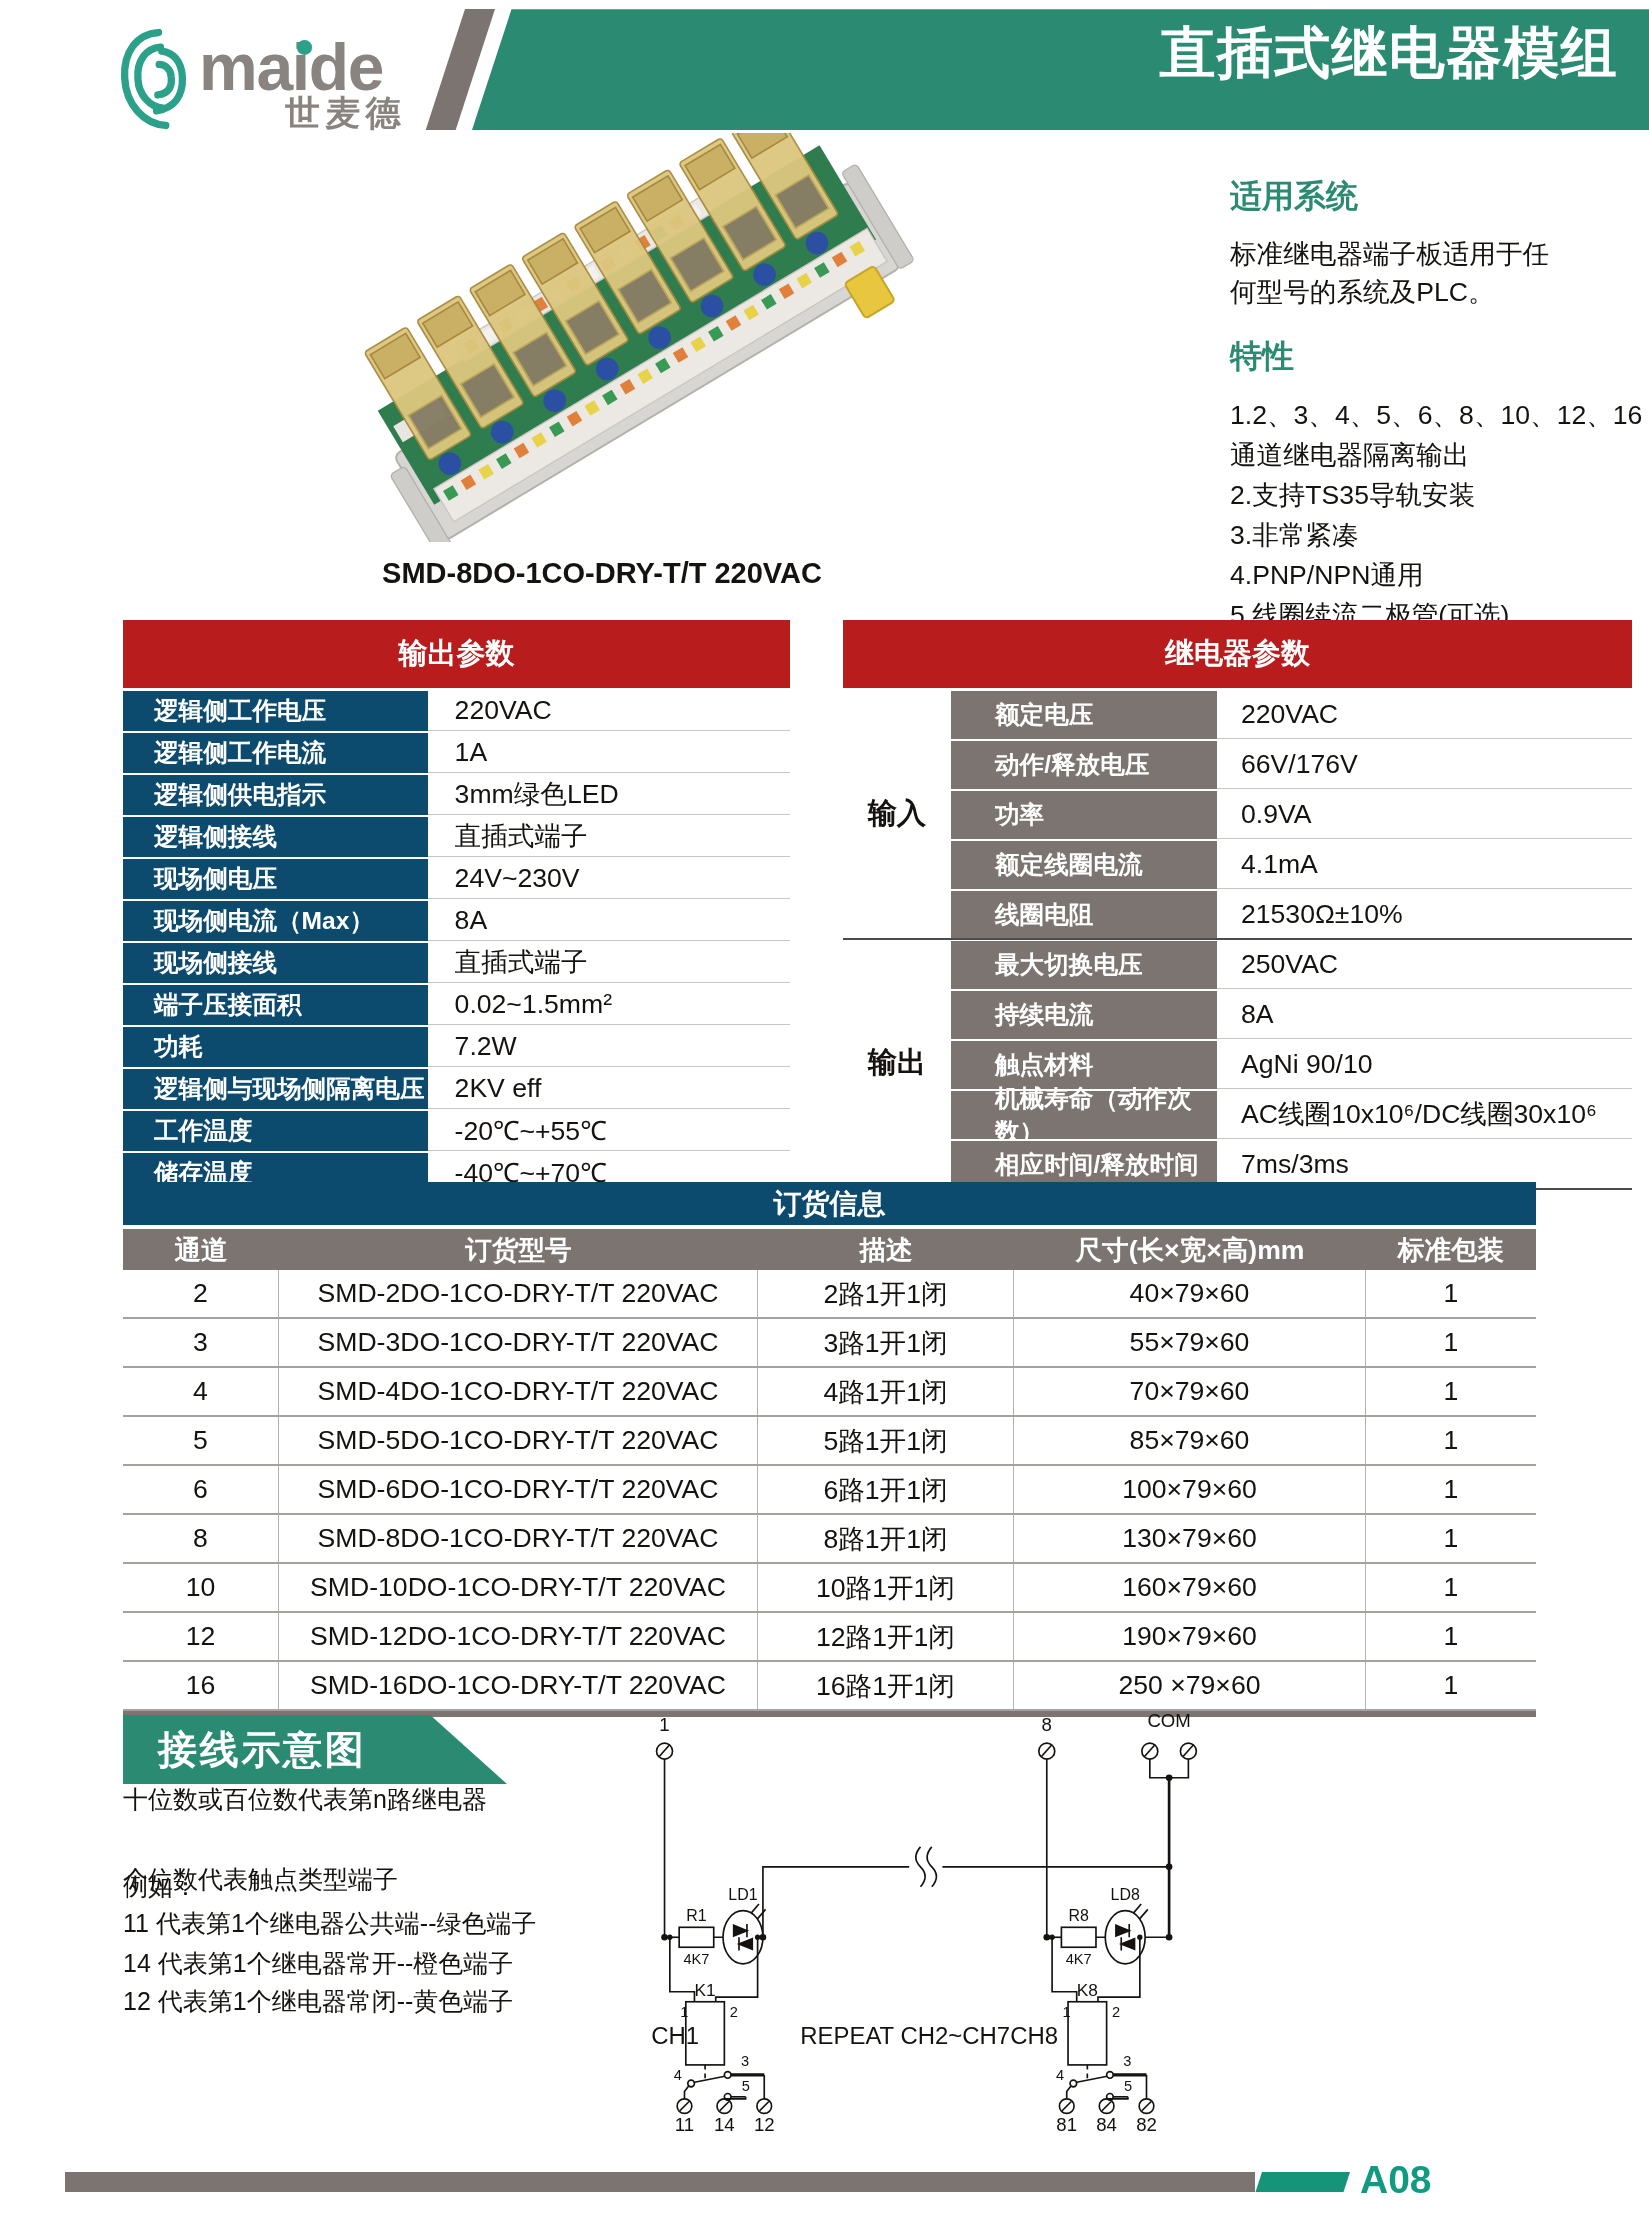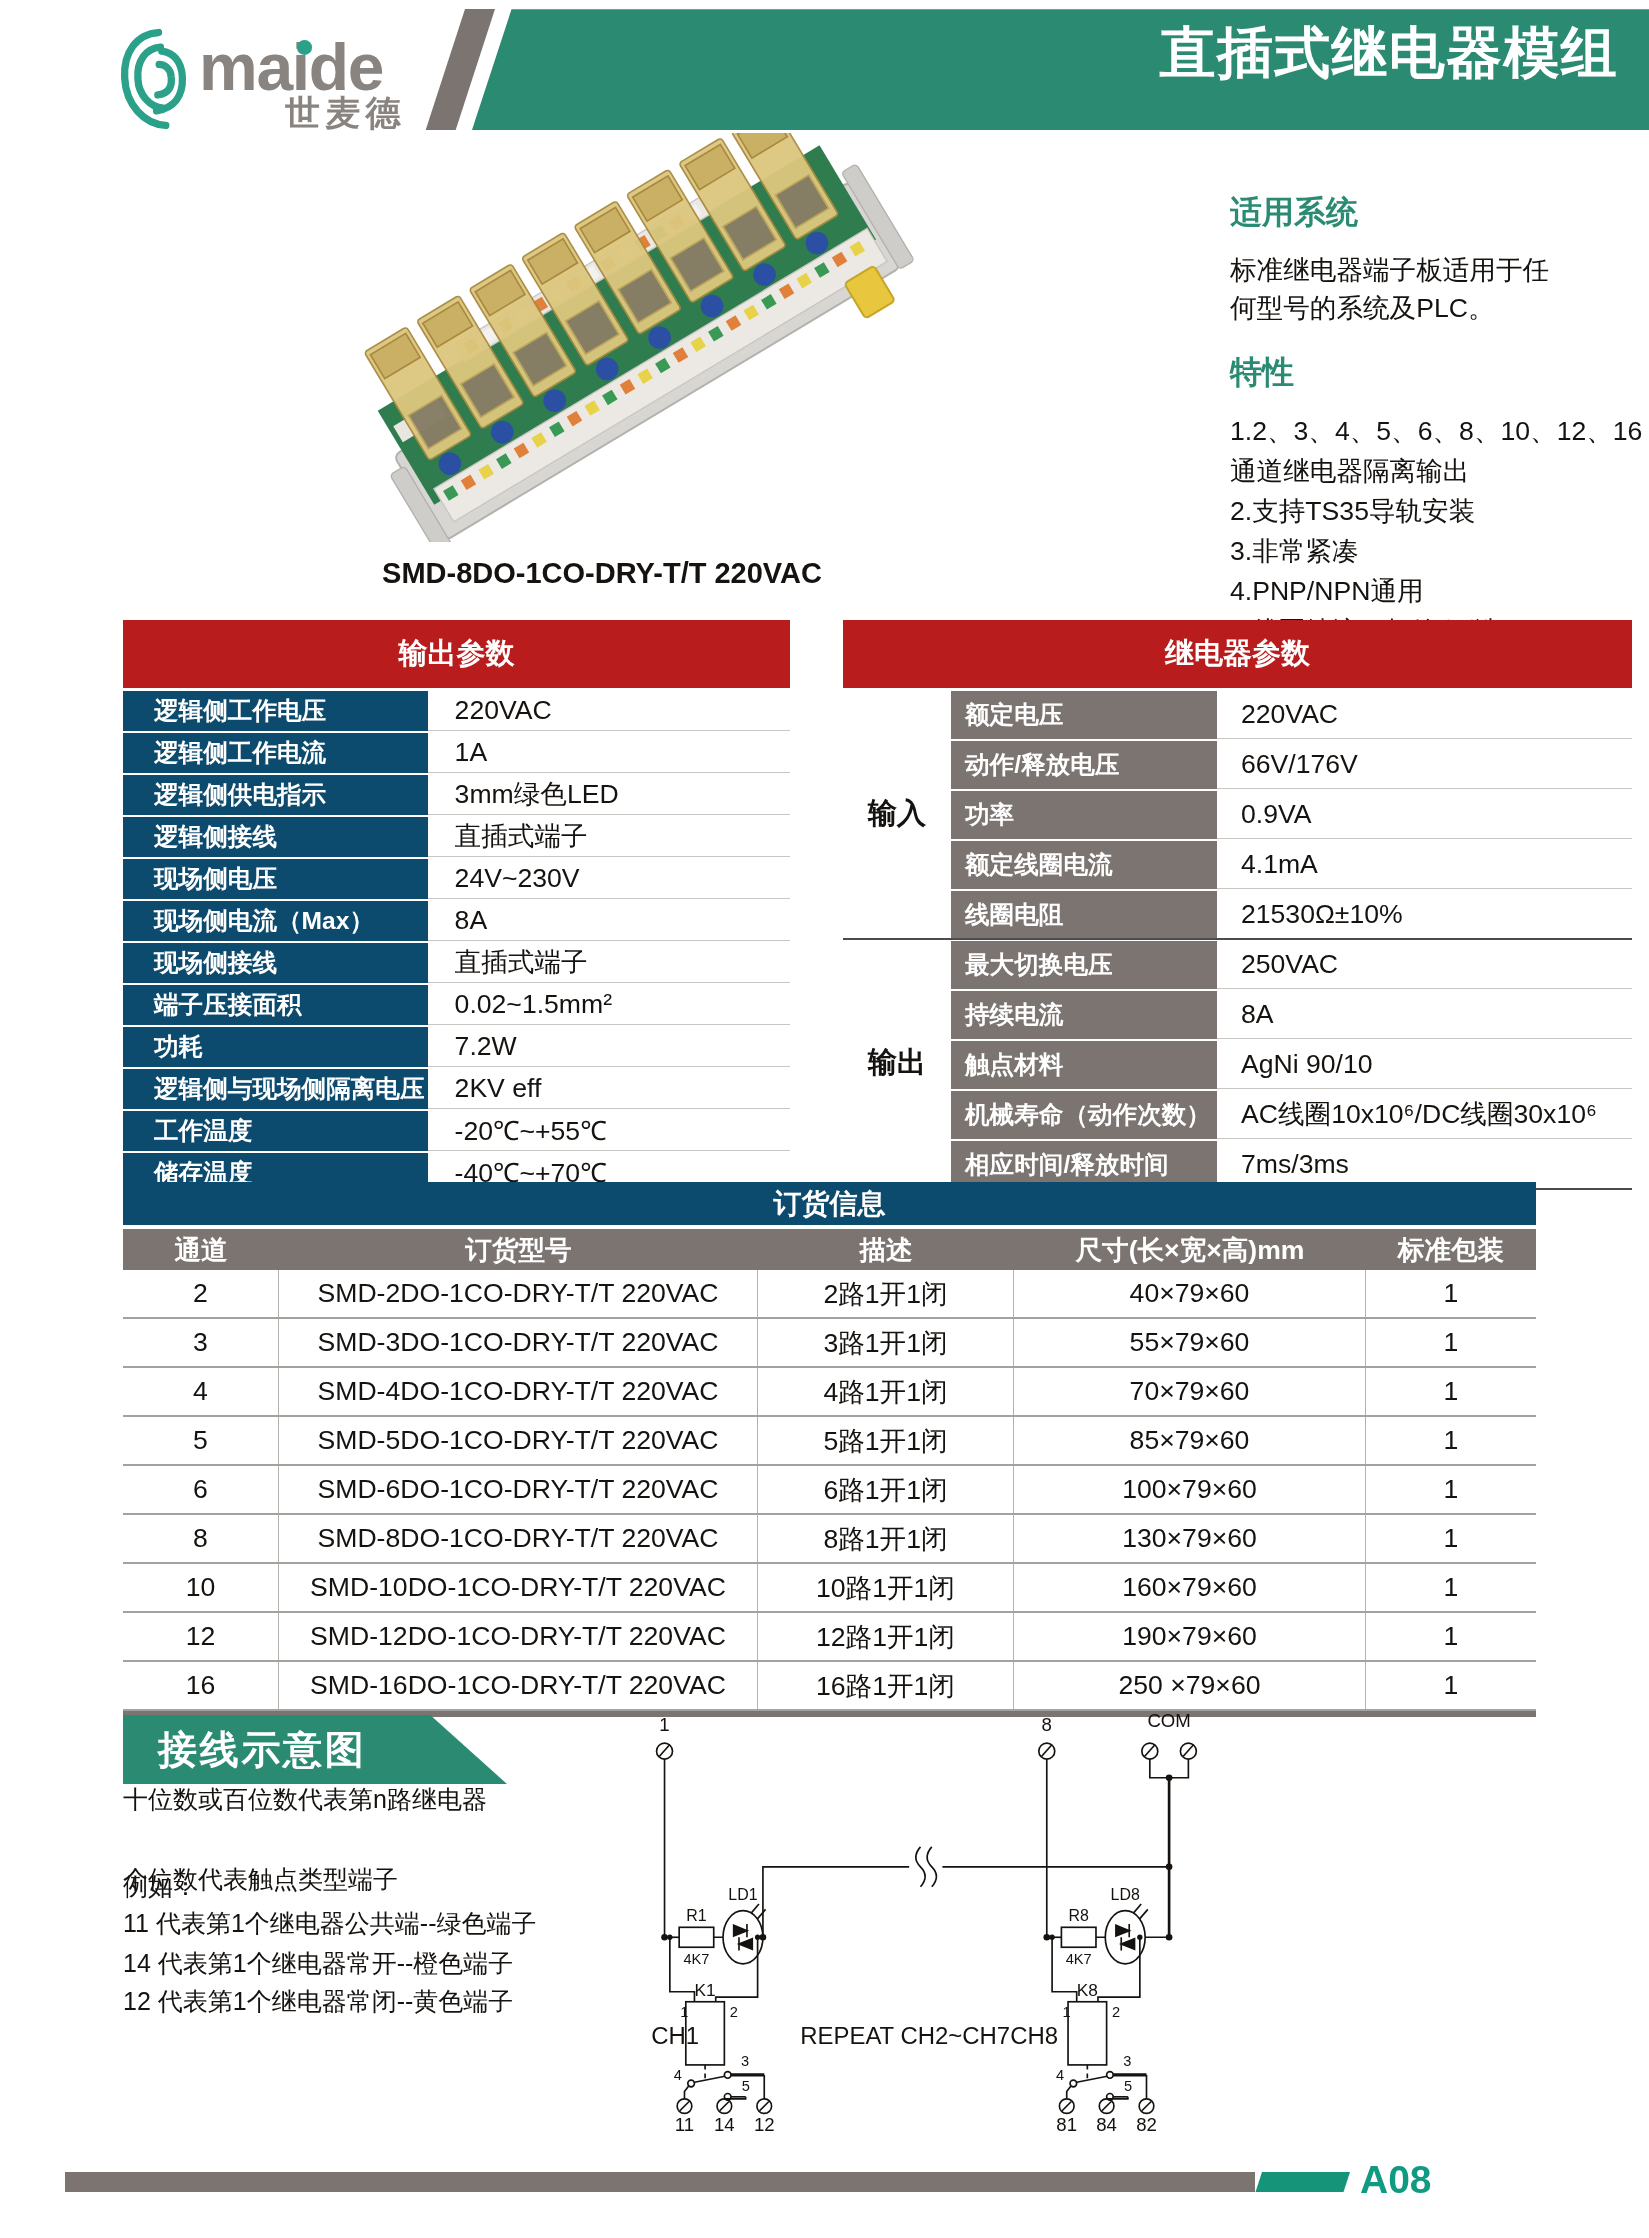--- a/index.html
+++ b/index.html
@@ -19,41 +19,41 @@
   .logo-dot{left:297px;top:40px;width:14.6px;height:14.6px;border-radius:50%;background:#2aa188;}
   .logo-cn{left:285px;top:90px;font-size:35px;font-weight:bold;color:#8a8480;letter-spacing:5.3px;}
 
   
   .board{left:312px;top:133px;}
   .caption{left:303px;top:557px;width:598px;text-align:center;font-size:29px;
            font-weight:bold;color:#15120f;}
 
   
   .rinfo{left:1230px;top:175px;width:416px;color:#15120f;}
-  .rinfo h3{margin:16px 0 16px 0;font-size:32px;color:#2b8b72;font-weight:bold;}
+  .rinfo h3{margin:0 0 16px 0;font-size:32px;color:#2b8b72;font-weight:bold;}
   .rinfo h3.feat{margin-top:24px;}
   .rinfo .para div{font-size:26.6px;line-height:38px;}
   .rinfo .features div{font-size:26.6px;line-height:40px;}
 
   
   .tbl-head{height:68px;background:#b91c1c;color:#fff;font-size:29px;font-weight:bold;
             display:flex;align-items:center;justify-content:center;}
   .pt{left:123px;top:620px;width:667px;}
   .pt-body{margin-top:2.7px;}
   .pt-row{display:flex;height:40px;margin-bottom:2px;}
   .pt-label{width:305px;background:#0c4a6e;color:#fff;font-size:24.6px;font-weight:bold;
             display:flex;align-items:center;padding-left:31px;box-sizing:border-box;flex:none;}
   .pt-value{flex:1;background:#fff;color:#15120f;font-size:26.6px;display:flex;align-items:center;
             padding-left:26.6px;border-bottom:1.3px solid #c9c5c1;box-sizing:border-box;}
 
   .rt{left:843px;top:620px;width:789px;}
   .rt-body{margin-top:2.7px;position:relative;padding-left:108px;}
   .rt-row{display:flex;height:48px;margin-bottom:2px;}
   .rt-label{width:266px;background:#7b7470;color:#fff;font-size:24.6px;font-weight:bold;
-            display:flex;align-items:center;padding-left:14px;box-sizing:border-box;flex:none;}
+            display:flex;align-items:center;padding-left:44px;box-sizing:border-box;flex:none;}
   .rt-value{flex:1;background:#fff;color:#15120f;font-size:26.6px;display:flex;align-items:center;
             padding-left:24px;border-bottom:1.3px solid #c9c5c1;box-sizing:border-box;}
   .rt-group{position:absolute;left:0;width:108px;display:flex;align-items:center;justify-content:center;
             font-size:29px;font-weight:bold;color:#15120f;}
   .rt-divider{position:absolute;left:0;right:0;height:2px;background:#4c4c4c;}
 
   
   .ot{left:123px;top:1182px;width:1413px;}
   .ot-title{height:43px;background:#0c4a6e;color:#fff;font-size:28px;font-weight:bold;
             display:flex;align-items:center;justify-content:center;}

